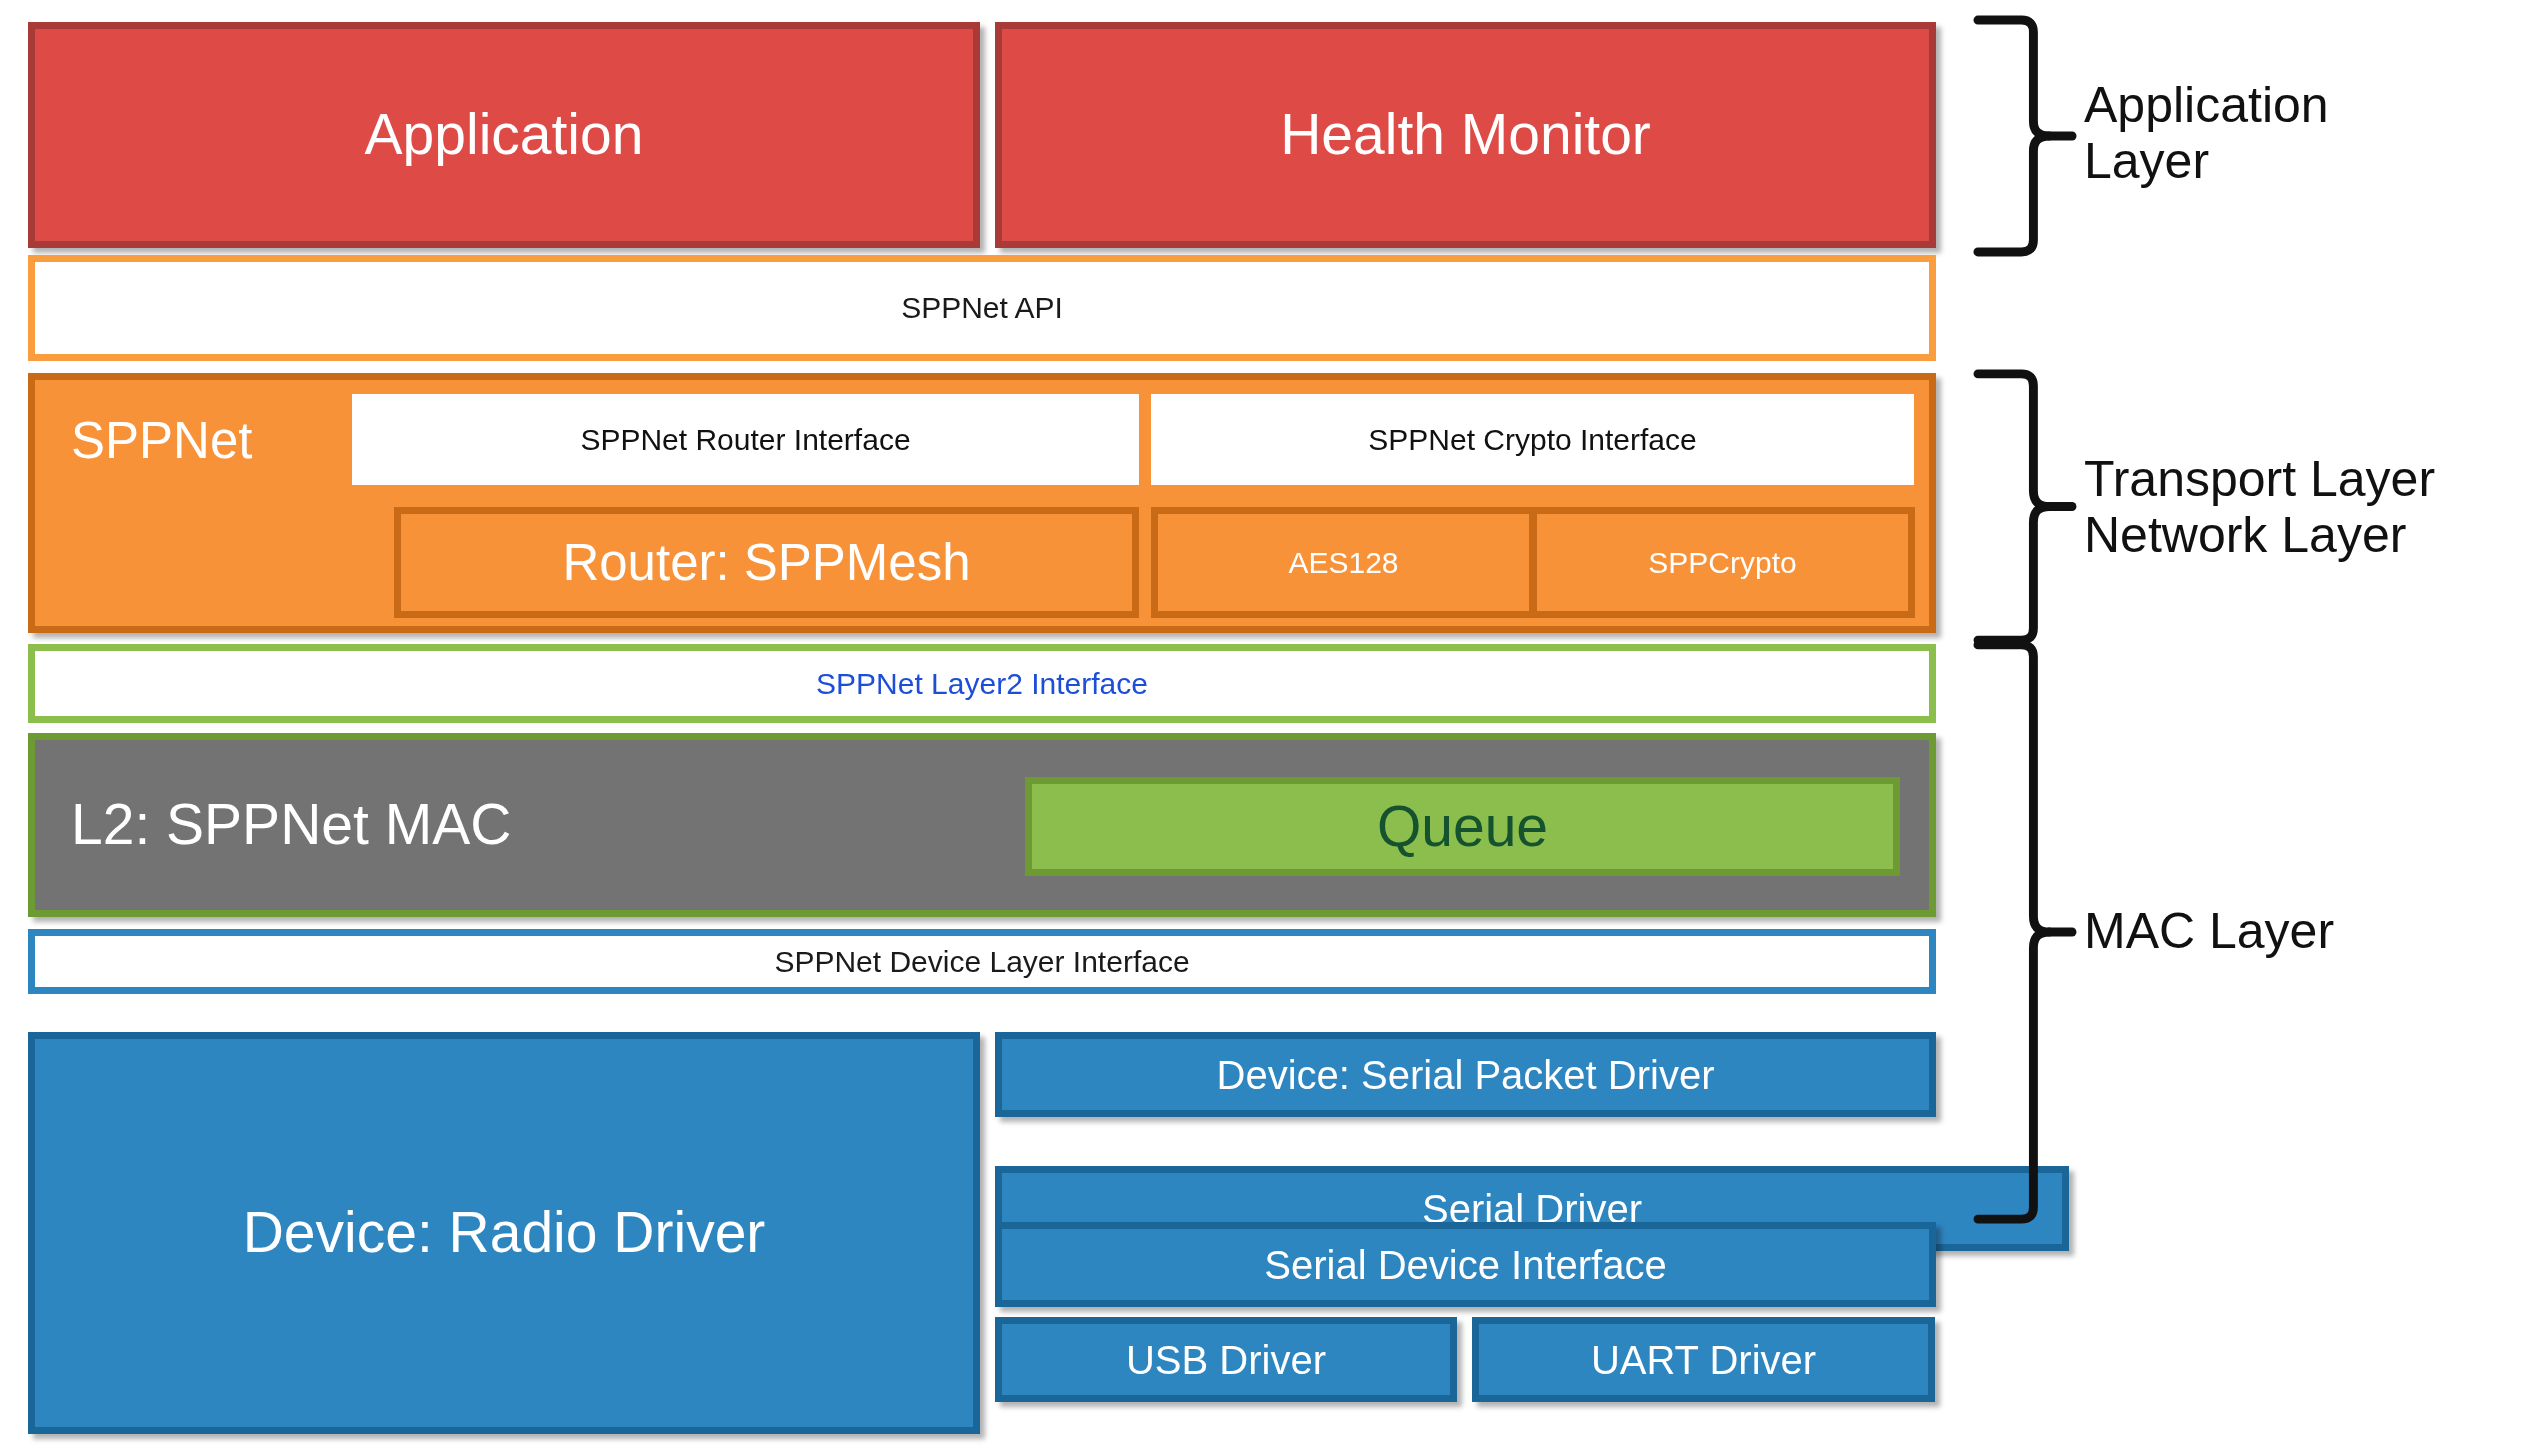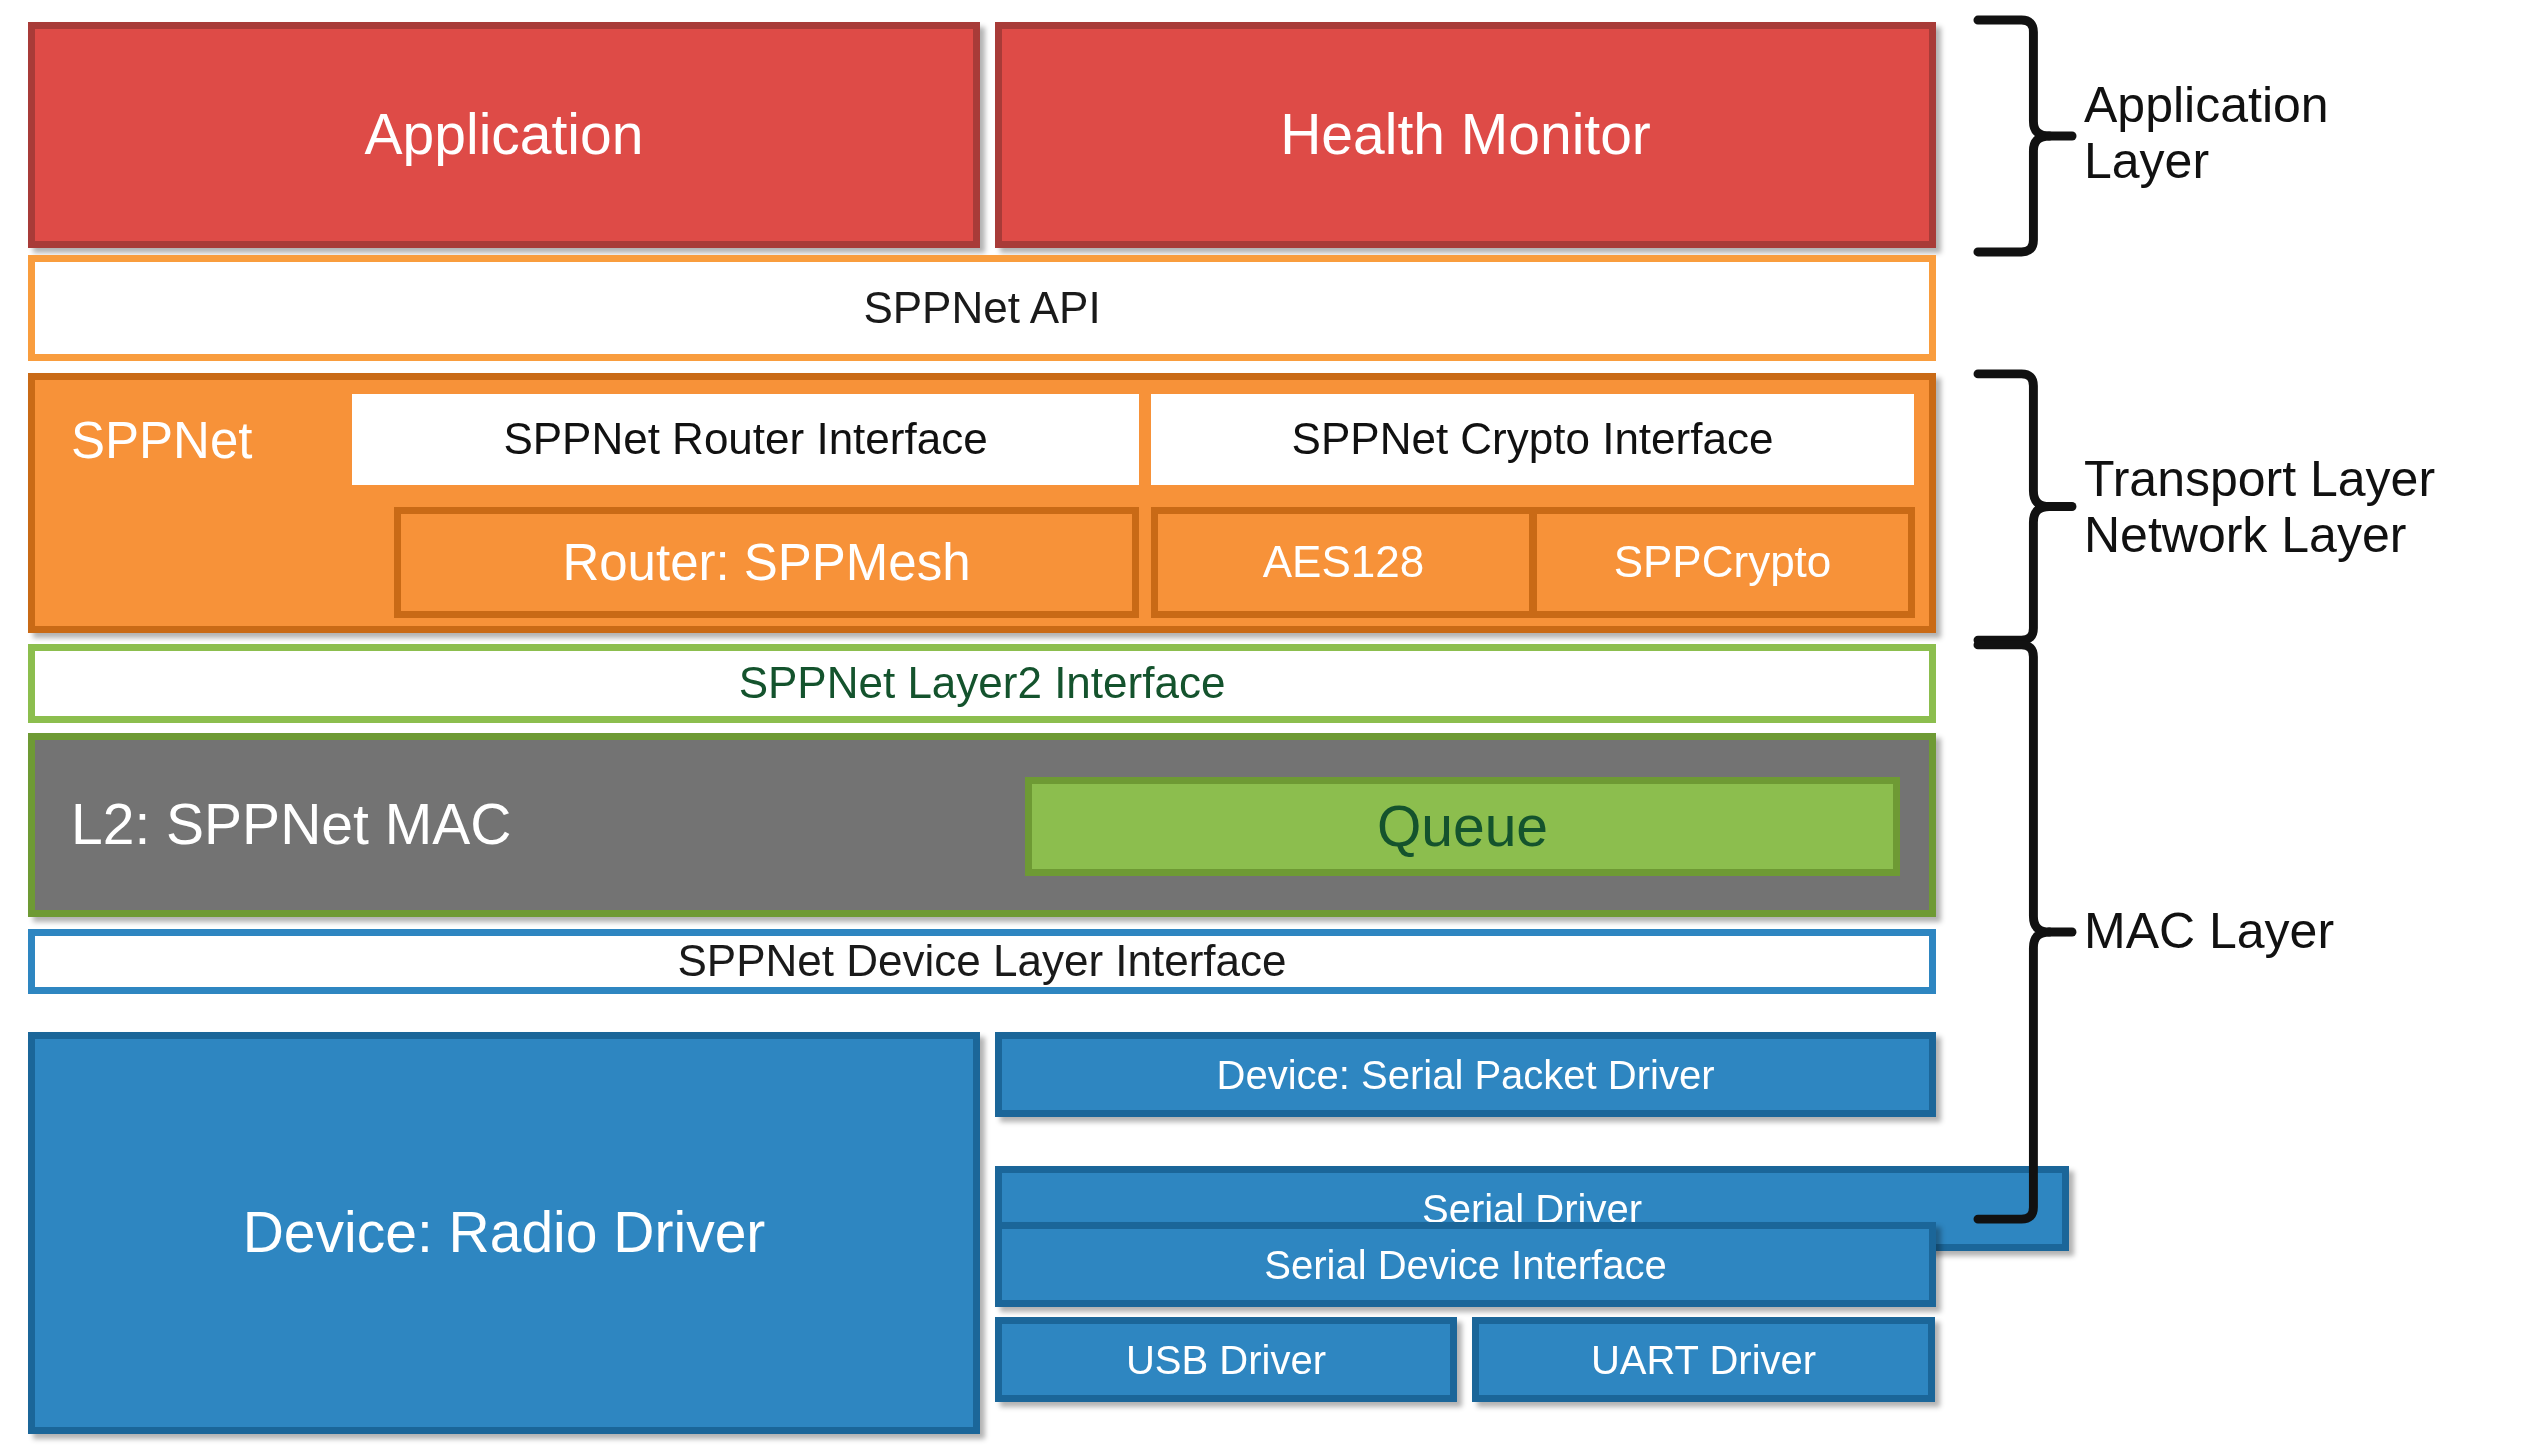--- a/index.html
+++ b/index.html
@@ -31,31 +31,31 @@
     overflow: visible;
   }
 
   
   .red-fill   { background: #DE4B47; border: 7px solid #A83B38; color: #ffffff; }
   .orange-fill{ background: #F79239; border: 7px solid #C96A16; color: #ffffff; }
   .orange-line{ background: #ffffff; border: 7px solid #F99D3E; color: #1a1a1a; }
   .orange-sub { background: #F79239; border: 7px solid #C96A16; color: #ffffff; }
   .white-in-o { background: #ffffff; border: 0; color: #111111; }
   .green-fill { background: #737373; border: 7px solid #6E9A34; color: #ffffff; }
-  .green-line { background: #ffffff; border: 7px solid #8CBE4E; color: #14532d; }
+  .green-line { background: #ffffff; border: 7px solid #8CBE4E; color: #1d4ed8; }
   .green-sub  { background: #8CBE4E; border: 7px solid #6E9A34; color: #14532d; }
   .blue-fill  { background: #2E86C1; border: 7px solid #1B6699; color: #ffffff; }
   .blue-line  { background: #ffffff; border: 7px solid #2E86C1; color: #1a1a1a; }
 
   .shadowed { box-shadow: 5px 5px 5px rgba(0,0,0,0.30); }
 
   
   .t-xxl { font-size: 57px; }
   .t-xl  { font-size: 51px; }
-  .t-lg  { font-size: 44px; }
+  .t-lg  { font-size: 30px; }
   .t-md  { font-size: 40px; }
 
   .left-label {
     justify-content: flex-start;
     padding-left: 22px;
   }
 
   
   .bracket-label {
     position: absolute;

